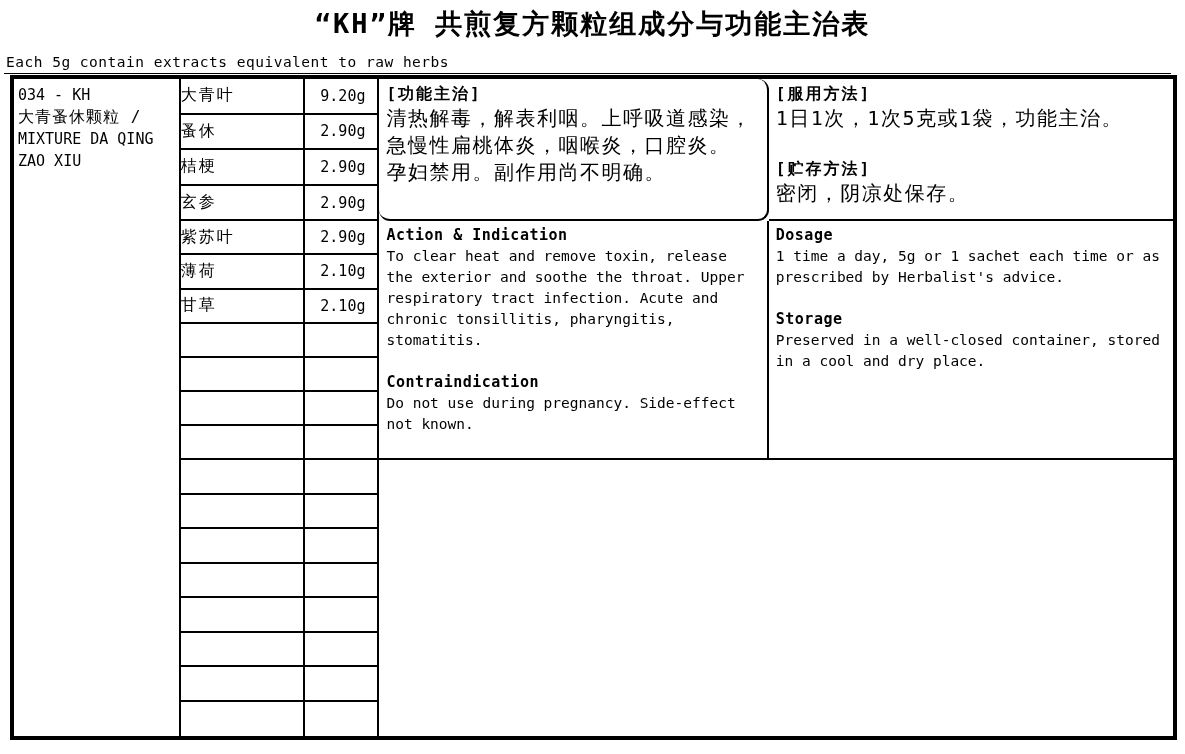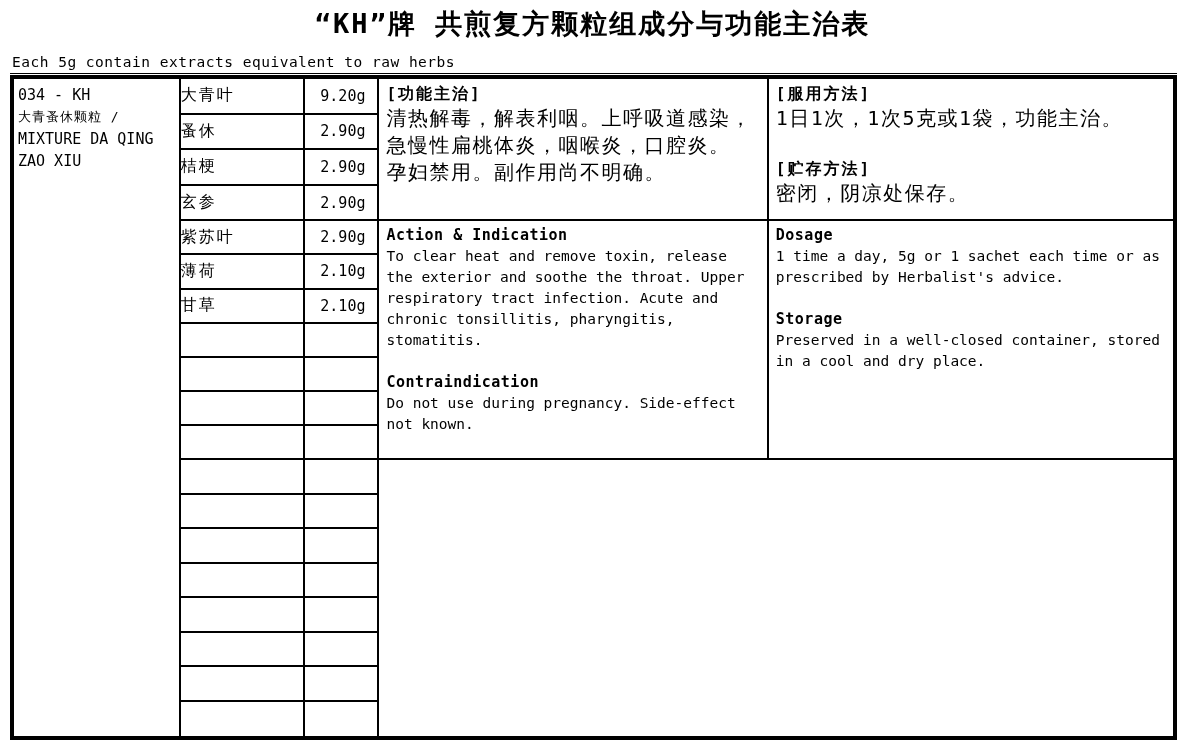--- a/index.html
+++ b/index.html
@@ -6,50 +6,50 @@
   body{
     width:1185px;height:754px;position:relative;overflow:hidden;
     font-family:"DejaVu Sans Mono","Liberation Mono",monospace;
     color:#000;-webkit-font-smoothing:antialiased;
   }
   .title{
     position:absolute;left:0;top:6px;width:1185px;text-align:center;
     font-size:27px;font-weight:bold;letter-spacing:2px;
   }
   .subtitle{
-    position:absolute;left:10px;top:54px;width:1167px;
+    position:absolute;left:4px;top:54px;width:1167px;
     font-size:14.5px;letter-spacing:.5px;
     border-bottom:1px solid #000;padding:0 0 3px 2px;box-sizing:border-box;
   }
   .tbl{
     position:absolute;left:10px;top:75px;width:1167px;height:665px;
     border:4px solid #000;box-sizing:border-box;
     display:grid;
     grid-template-columns:168fr 125fr 75fr 392fr 407fr;
     grid-template-rows:repeat(4,36fr) repeat(7,34.5fr) repeat(8,34.9fr);
     background:#fff;
   }
   .cell{box-sizing:border-box;}
   .bR{border-right:2px solid #000;}
   .bB{border-bottom:2px solid #000;}
   .product{
     grid-column:1;grid-row:1/20;padding:5px 4px 16px 4px;
     font-size:15px;line-height:22px;letter-spacing:0;
   }
-  .product .cnline{font-size:13px;letter-spacing:1px;}
+  .product .cnline{font-size:16px;letter-spacing:1px;}
   .hname{
     grid-column:2;display:flex;align-items:center;
     font-size:16px;letter-spacing:2px;
   }
   .hamt{
     grid-column:3;display:flex;align-items:center;justify-content:flex-end;
     padding-right:12px;font-size:15px;
   }
   .band{box-sizing:border-box;padding:4px 7px 0 7px;overflow:hidden;}
-  .mid1{grid-column:4;grid-row:1/5;}
+  .mid1{grid-column:4;grid-row:1/5;border-radius:11px;}
   .right1{grid-column:5;grid-row:1/5;}
   .mid2{grid-column:4;grid-row:5/12;}
   .right2{grid-column:5;grid-row:5/12;}
   .bottomMerged{grid-column:4/6;grid-row:12/20;}
   .cjk{font-size:20px;line-height:27px;letter-spacing:1.5px;}
   .cjk-hd{font-size:16px;line-height:22px;letter-spacing:2px;font-weight:bold;}
   .lat{font-size:14.5px;line-height:21px;letter-spacing:0;}
   .lat-hd{font-size:15px;line-height:21px;font-weight:bold;letter-spacing:.5px;}
   .sp26{margin-top:26px;}
   .sp21{margin-top:21px;}

